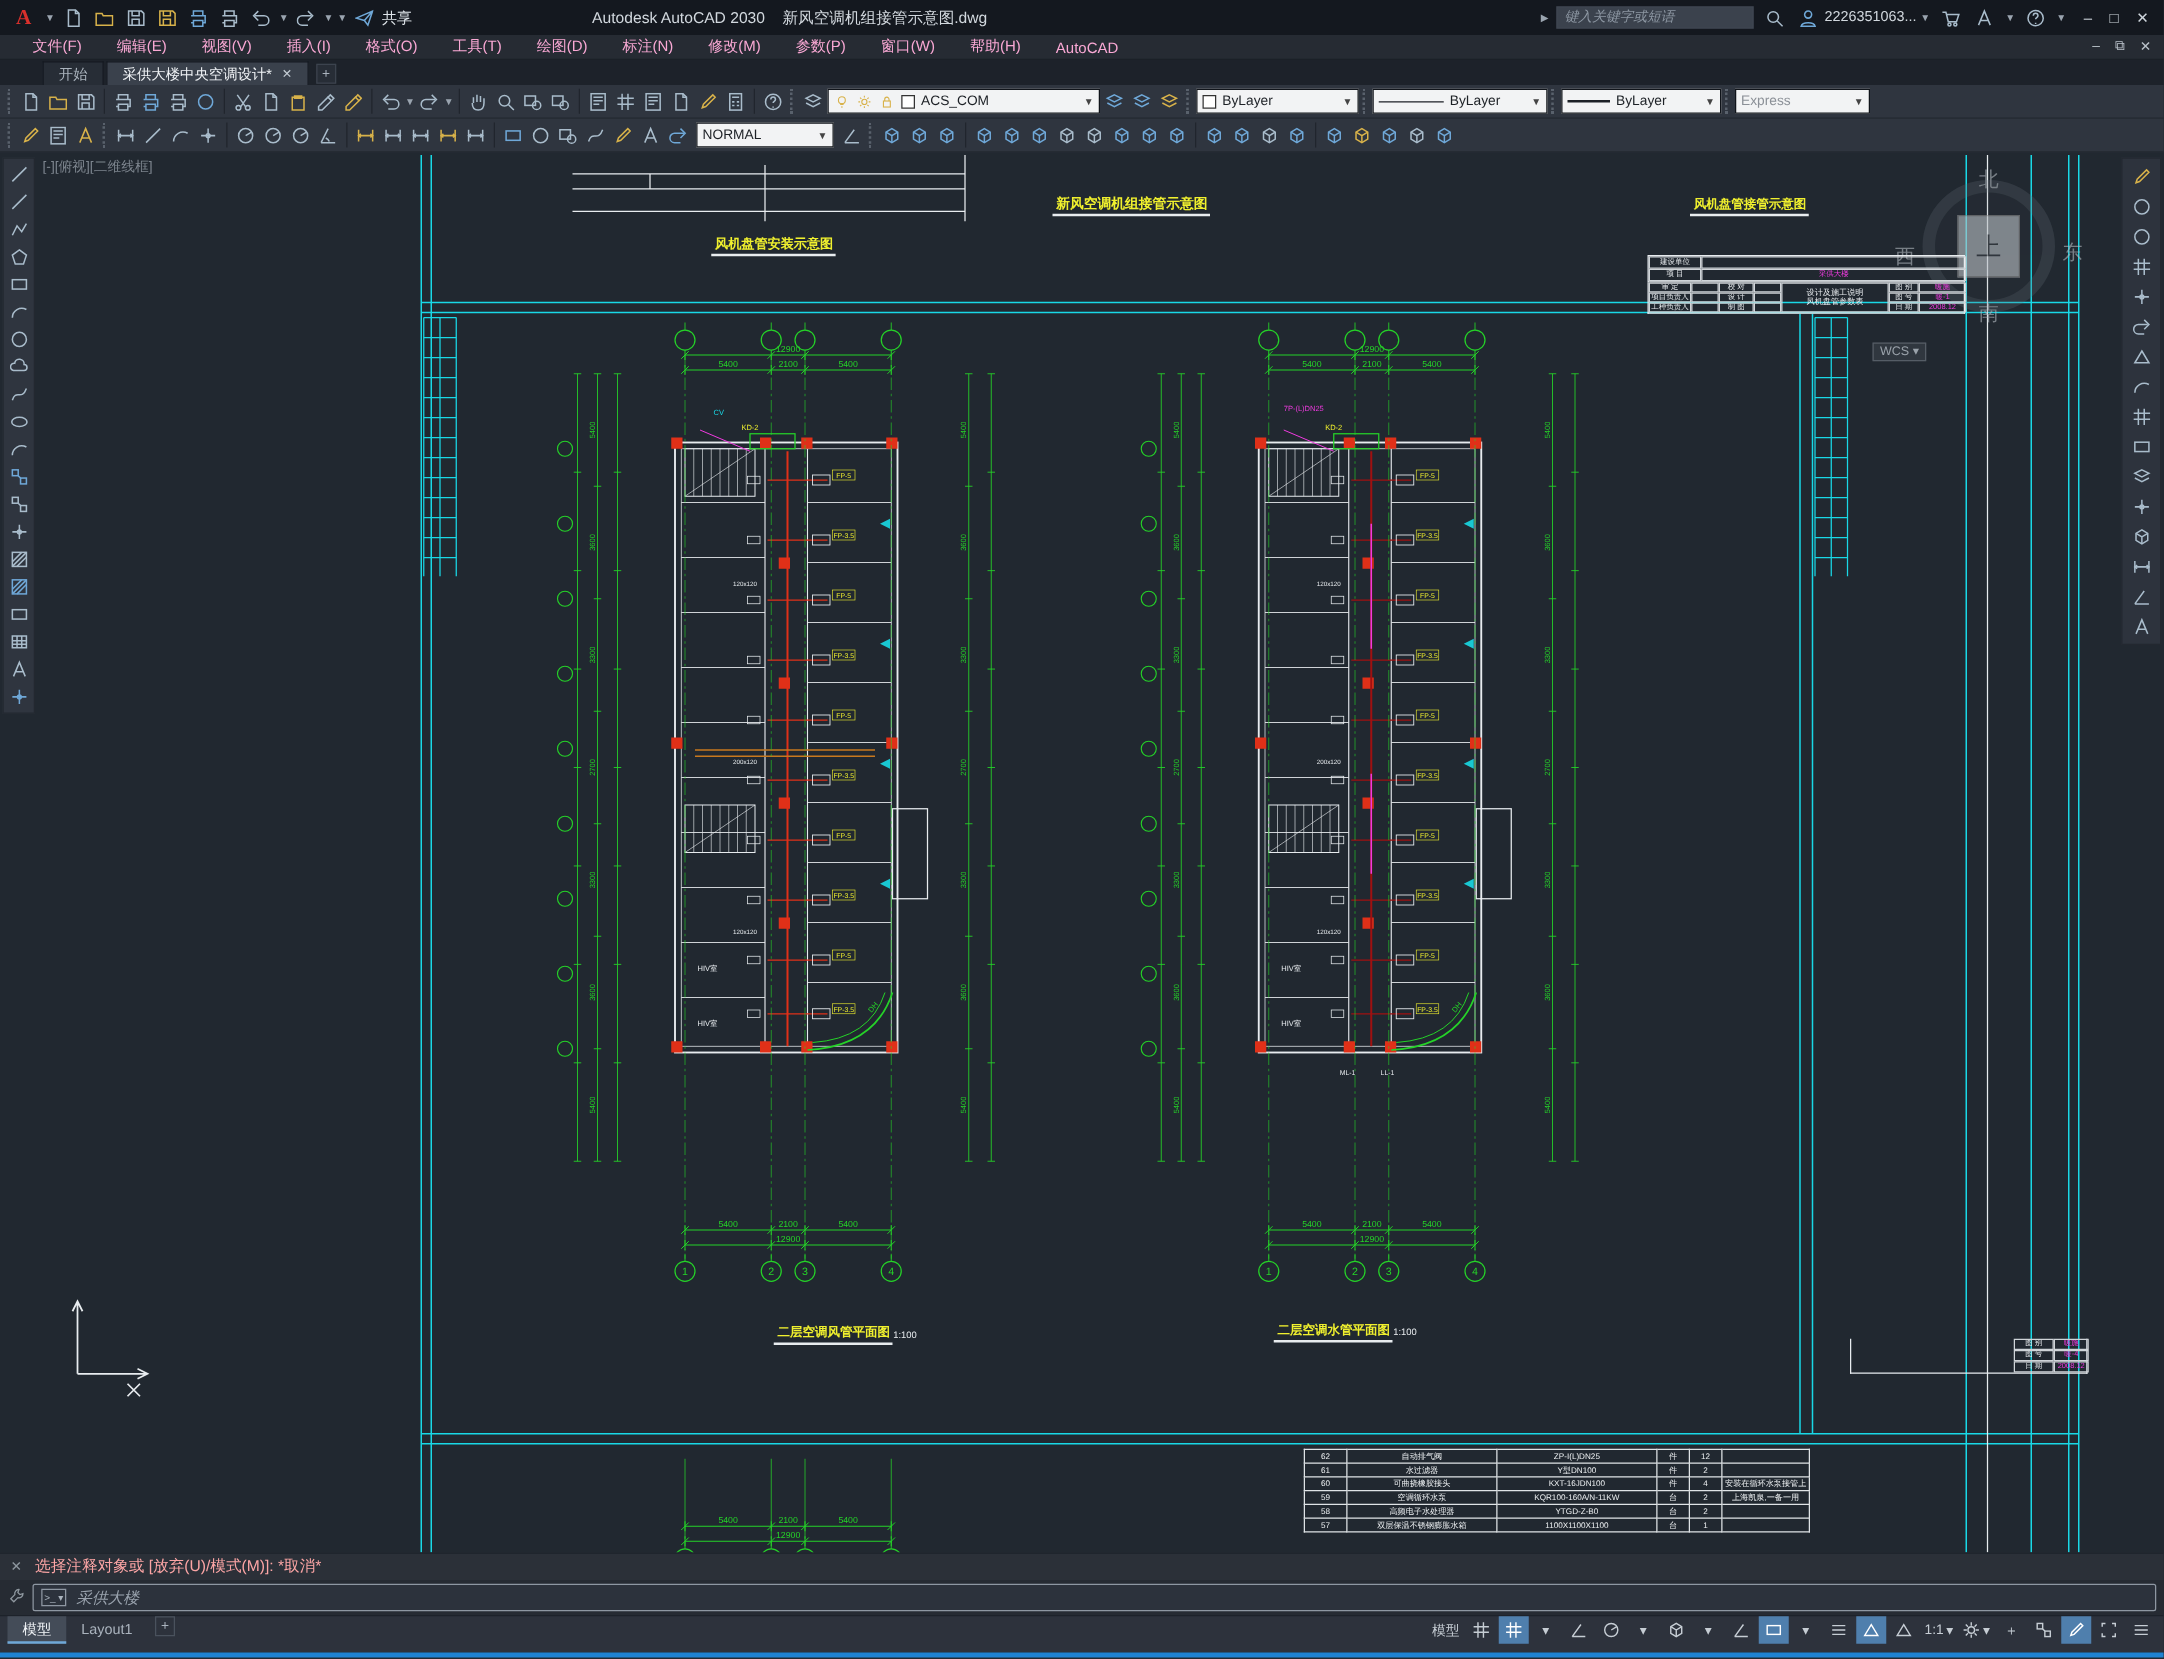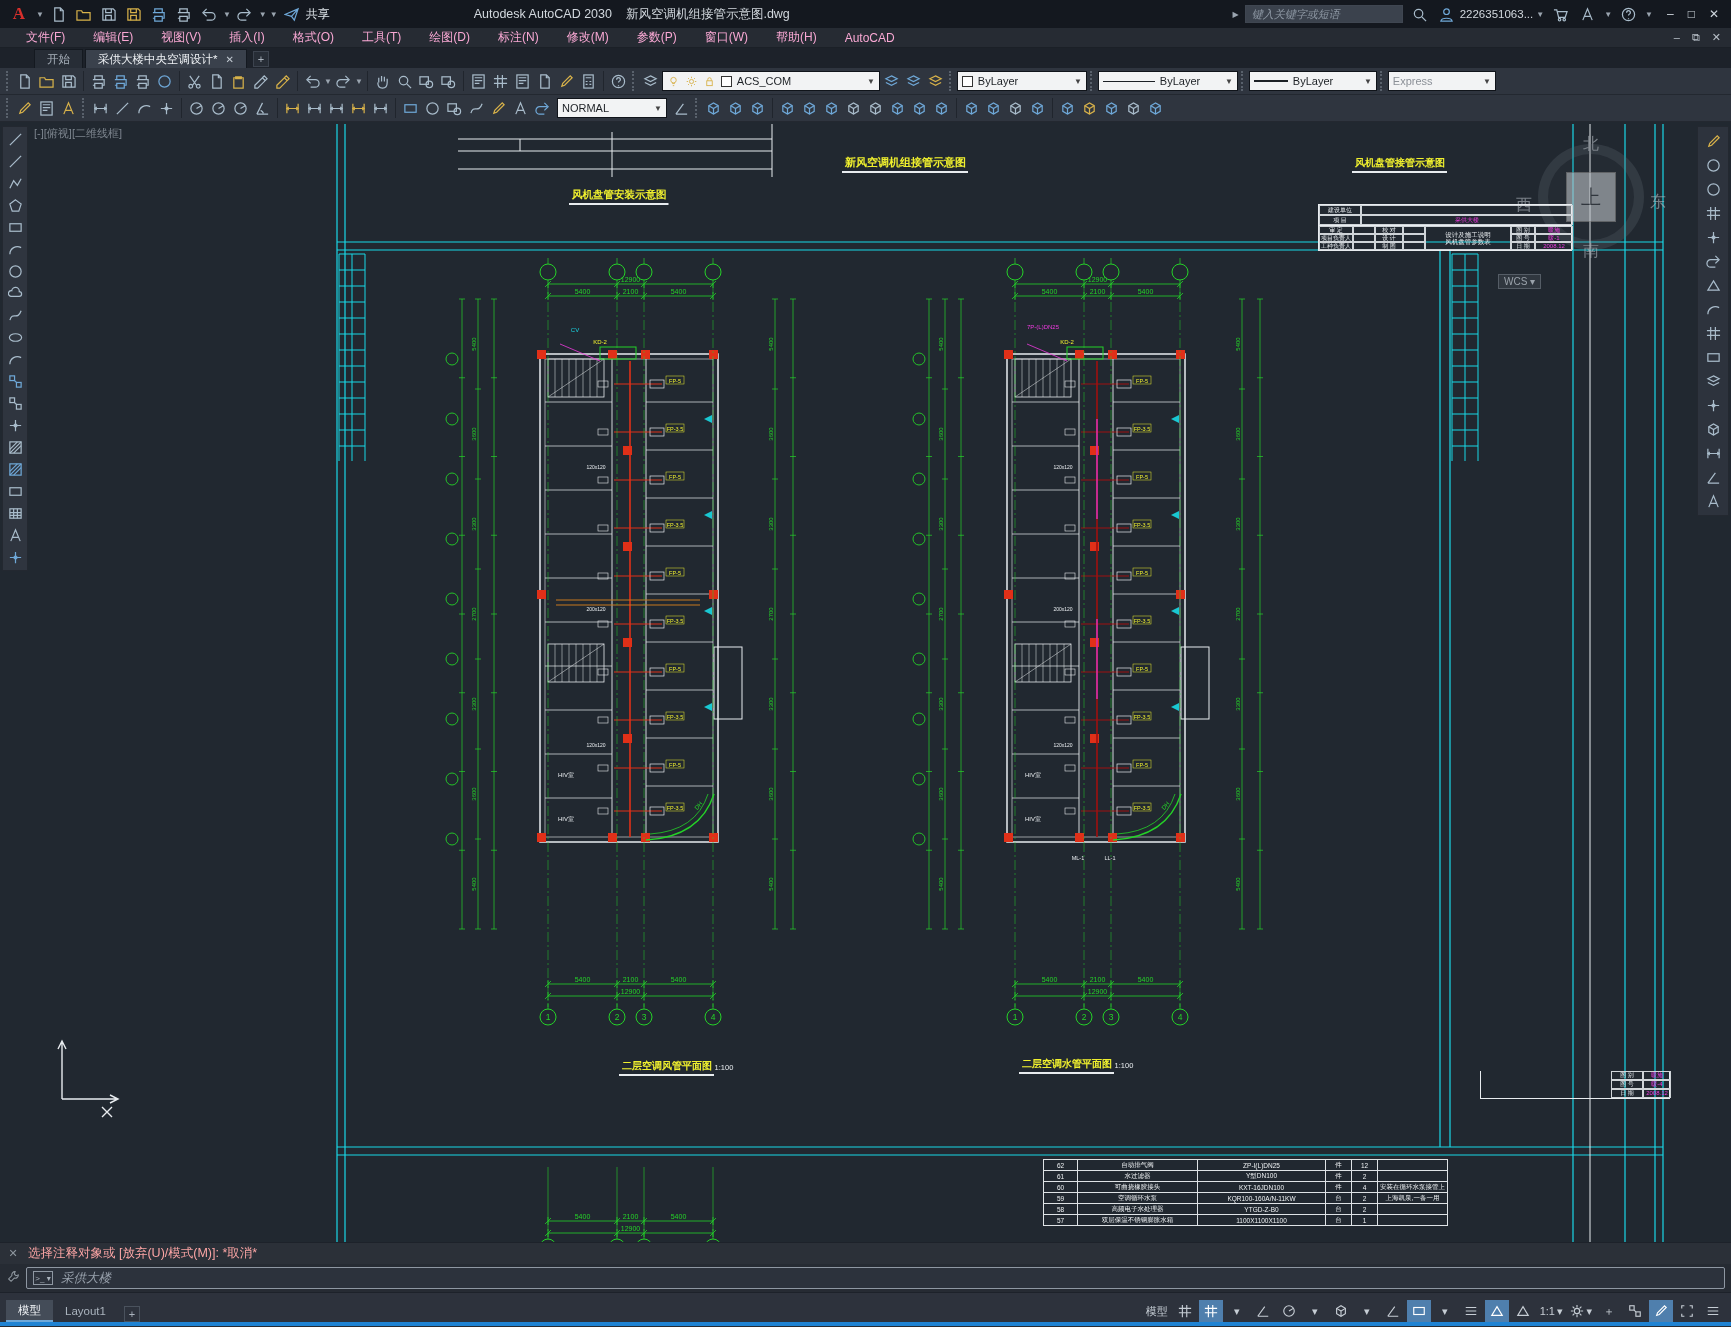--- a/index.html
+++ b/index.html
@@ -78,21 +78,21 @@
   .cmd-hist{height:22px;background:#2b3038;display:flex;align-items:center;gap:8px;padding-left:6px;border-top:1px solid #1d222a}
   .cmd-hist .gut{color:#8e979f;font-size:11px;width:14px;text-align:center}
   .cmd-hist .txt{color:#fca5a5;font-size:12.5px}
   .cmd-input{height:28px;background:#262b33;display:flex;align-items:center;gap:6px;padding:0 6px}
   .cmd-input .gut{color:#8e979f;font-size:12px;width:14px;text-align:center}
   .cmd-box{flex:1;height:22px;border:1px solid #8e97a2;background:#2c323c;display:flex;align-items:center;gap:8px;padding:0 6px;border-radius:2px}
   .cmd-chip{width:20px;height:14px;border:1px solid #8e97a2;color:#aab3bd;font-size:8px;display:flex;align-items:center;justify-content:center;gap:2px}
   .cmd-ph{color:#99a2ad;font-style:italic;font-size:12.5px}
 
   
-  .bottombar{height:30px;background:#2d323c;display:flex;align-items:flex-end;padding:0 6px;border-top:1px solid #1d222a}
+  .bottombar{height:30px;background:#2d323c;display:flex;align-items:flex-start;padding:0 6px;border-top:1px solid #1d222a}
   .ltab{height:22px;padding:3px 12px;font-size:11.5px;color:#aab3bd;display:flex;align-items:center}
   .ltab.active{background:#444c58;color:#f2f5f8;border-bottom:2px solid #6fa8d8}
   .ltab-add{width:16px;height:16px;border:1px solid #4a525d;color:#aab3bd;font-size:11px;display:flex;align-items:center;justify-content:center;margin-left:6px}
   .status-right{margin-left:auto;display:flex;align-items:center;gap:2px}
   .sbtn{min-width:24px;height:22px;display:flex;align-items:center;justify-content:center;color:#c6cdd4;font-size:11px;padding:0 3px;gap:2px}
   .sbtn svg{width:14px;height:14px;stroke:#c6cdd4;fill:none;stroke-width:1.3}
   .sbtn.on{background:#4f7fad}
   .sbtn.on svg{stroke:#fff}
   .blue-edge{height:4px;background:#1f83d3}
 </style>

